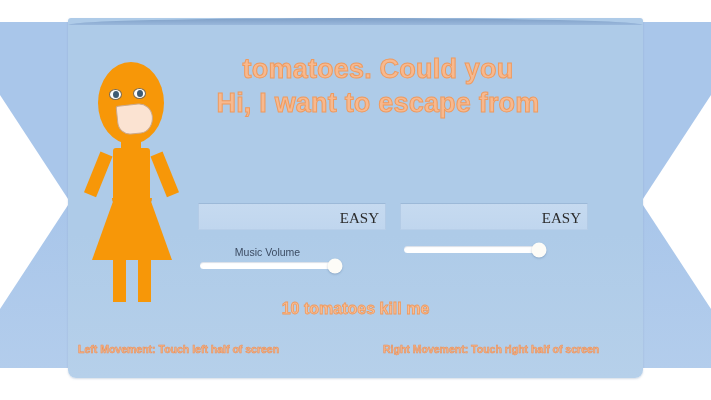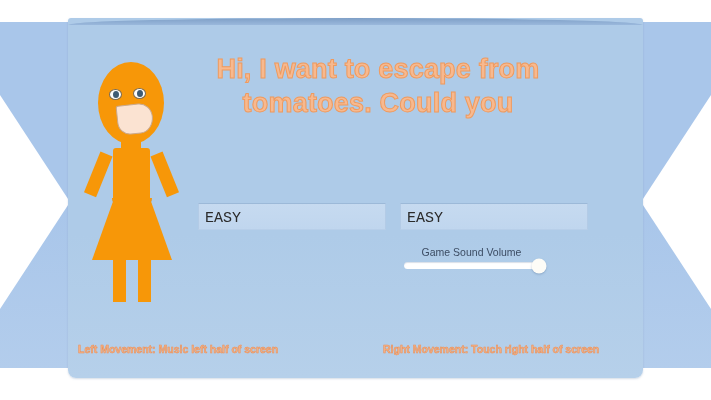--- a/index.html
+++ b/index.html
@@ -87,32 +87,32 @@
     left: 198px;
     top: 203px;
     width: 390px;
     display: flex;
     gap: 14px;
   }
   .diff-btn {
     flex: 1 1 0;
     height: 27px;
     line-height: 27px;
-    text-align: left;
+    text-align: right;
     font-size: 15px;
     color: #2b2b2b;
     background: linear-gradient(180deg, #c6daf0 0%, #c0d6ee 100%);
     border: none;
     border-top: 1px solid #9cb9d8;
     border-left: 1px solid #b3cbe6;
     border-right: 1px solid #b3cbe6;
     border-bottom: 1px solid #b8cfe9;
     box-sizing: border-box;
     cursor: pointer;
-    font-family: Liberation Mono, monospace;
+    font-family: Liberation Serif, serif;
   }
 
   
   .slider-group { position: absolute; width: 135px; }
   #slider-music { left: 200px; top: 246px; }
   #slider-game  { left: 404px; top: 246px; }
   .slider-label {
     font-size: 10.5px;
     color: #3c4c63;
     text-align: center;
@@ -255,34 +255,40 @@
     <div class="ch-arm" id="ch-arm-l"></div>
     <div class="ch-arm" id="ch-arm-r"></div>
     <div class="ch" id="ch-torso"></div>
     <div id="ch-belt"></div>
     <div id="ch-skirt"></div>
     <div class="ch-leg" id="ch-leg-l"></div>
     <div class="ch-leg" id="ch-leg-r"></div>
   </div>
 
   <div id="headline">
+    <span class="ln">tomatoes. Could you</span>
     <span class="ln">Hi, I want to escape from</span>
-    <span class="ln">tomatoes. Could you</span>
   </div>
 
   <div id="difficulty-row">
     <button class="diff-btn">EASY</button>
     <button class="diff-btn">EASY</button>
   </div>
 
-
-  <div class="slider-group" id="slider-game">
-    <div class="slider-label">Game Sound Volume</div>
+  <div class="slider-group" id="slider-music">
+    <div class="slider-label">Music Volume</div>
     <div class="slider-track">
       <div class="slider-thumb" style="left: 100%;"></div>
     </div>
   </div>
 
-
-  <div class="hint" id="hint-left">Left Movement: Music left half of screen</div>
+  <div class="slider-group" id="slider-game">
+    <div class="slider-track">
+      <div class="slider-thumb" style="left: 100%;"></div>
+    </div>
+  </div>
+
+  <div id="tomato-line">10 tomatoes kill me</div>
+
+  <div class="hint" id="hint-left">Left Movement: Touch left half of screen</div>
   <div class="hint" id="hint-right">Right Movement: Touch right half of screen</div>
 
 </div>
 
 </body></html>

